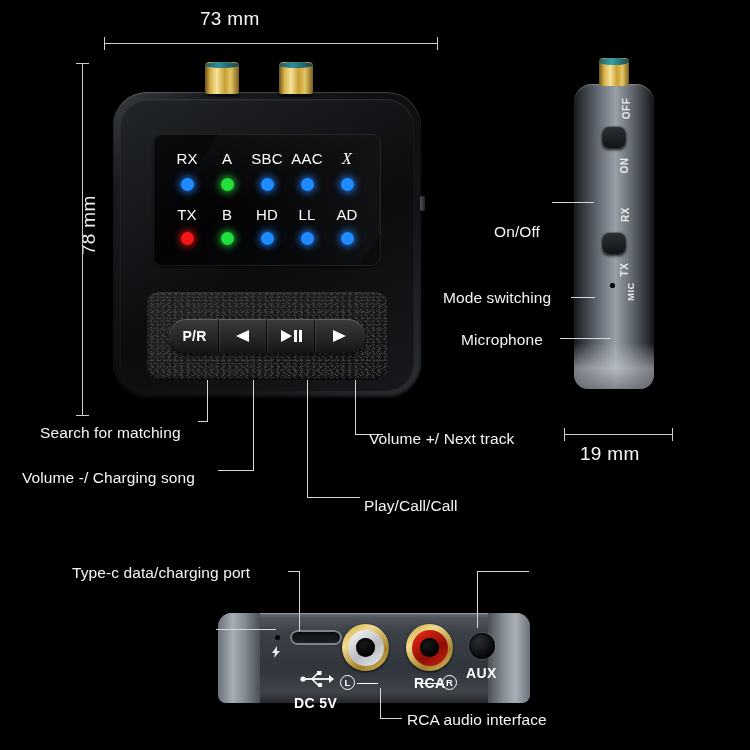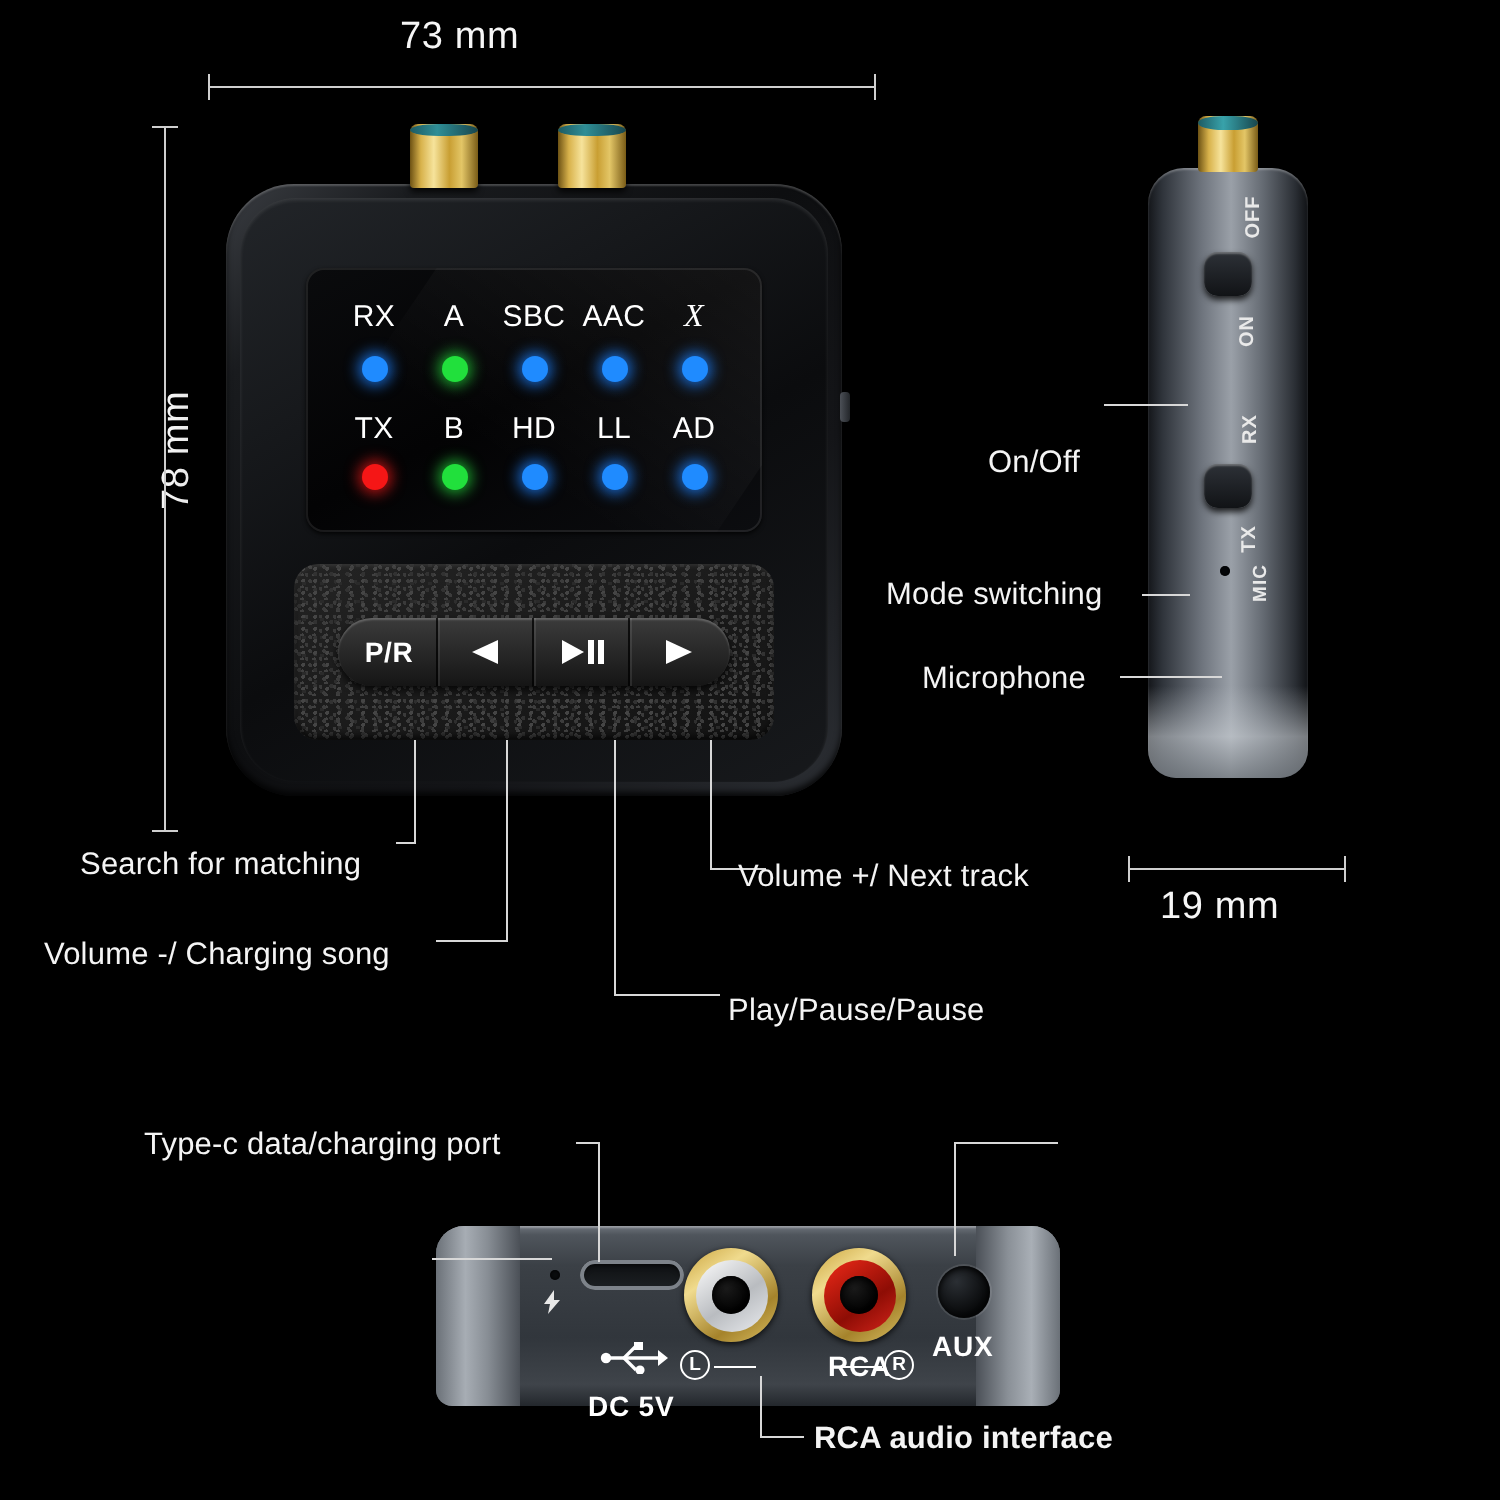--- a/index.html
+++ b/index.html
@@ -84,21 +84,21 @@
   }
   .led-txt { font-size:15px; color:#fff; line-height:1.05; letter-spacing:.2px; }
   .led-txt.ital { font-style:italic; font-family:"Liberation Serif", serif; font-size:16px; }
   .led-dot { width:13px; height:13px; border-radius:50%; margin-bottom:6px; }
   .led-dot.blue  { background:#1f8bff; box-shadow:0 0 7px 2px rgba(30,130,255,.75); }
   .led-dot.green { background:#21e03c; box-shadow:0 0 7px 2px rgba(35,220,60,.7); }
   .led-dot.red   { background:#f51616; box-shadow:0 0 7px 2px rgba(245,25,25,.7); }
 
   
   #button-pad {
-    left:34px; top:190px; width:240px; height:88px; border-radius:12px;
+    left:34px; top:200px; width:240px; height:88px; border-radius:12px;
     background-color:#1c1c1c;
     background-image:
       radial-gradient(circle at 15% 22%, #3c3c3c 0 1px, transparent 1px),
       radial-gradient(circle at 55% 8%,  #2a2a2a 0 1px, transparent 1px),
       radial-gradient(circle at 78% 40%, #454545 0 1px, transparent 1px),
       radial-gradient(circle at 33% 62%, #323232 0 1px, transparent 1px),
       radial-gradient(circle at 92% 78%, #3a3a3a 0 1px, transparent 1px),
       radial-gradient(circle at 6% 88%,  #2e2e2e 0 1px, transparent 1px),
       radial-gradient(circle at 68% 95%, #404040 0 1px, transparent 1px),
       linear-gradient(160deg,#232323,#131313);
@@ -304,21 +304,21 @@
   <div class="ln v" style="left:207px; top:329px; height:92px;"></div>
   <div class="ln h" style="left:198px; top:421px; width:10px;"></div>
   <div class="lbl" style="left:40px; top:425px;">Search for matching</div>
 
   <div class="ln v" style="left:253px; top:329px; height:141px;"></div>
   <div class="ln h" style="left:218px; top:470px; width:36px;"></div>
   <div class="lbl" style="left:22px; top:470px;">Volume -/ Charging song</div>
 
   <div class="ln v" style="left:307px; top:329px; height:168px;"></div>
   <div class="ln h" style="left:307px; top:497px; width:53px;"></div>
-  <div class="lbl" style="left:364px; top:498px;">Play/Pause/Pause</div>
+  <div class="lbl" style="left:364px; top:498px;">Play/Call/Call</div>
 
   <div class="ln v" style="left:355px; top:329px; height:106px;"></div>
   <div class="ln h" style="left:355px; top:434px; width:28px;"></div>
   <div class="lbl" style="left:369px; top:431px;">Volume +/ Next track</div>
 
   <div class="abs" id="side-device">
     <div class="side-plug"></div>
 
     <div class="sw-txt" style="left:42px; top:19px;">OFF</div>
     <div class="switch" style="top:42px;"></div>
@@ -395,17 +395,17 @@
 
   <div class="lbl" style="left:72px; top:565px;">Type-c data/charging port</div>
   <div class="ln h" style="left:288px; top:571px; width:12px;"></div>
   <div class="ln v" style="left:299px; top:571px; height:60px;"></div>
 
   <div class="ln h" style="left:216px; top:629px; width:60px;"></div>
 
   <div class="ln h" style="left:477px; top:571px; width:52px;"></div>
   <div class="ln v" style="left:477px; top:571px; height:57px;"></div>
 
-  <div class="lbl" style="left:407px; top:712px;font-weight:bold;">RCA audio interface</div>
+  <div class="lbl" style="left:407px; top:712px;">RCA audio interface</div>
   <div class="ln v" style="left:380px; top:688px; height:31px;"></div>
   <div class="ln h" style="left:380px; top:718px; width:22px;"></div>
 
 </div>
 
 </body></html>

